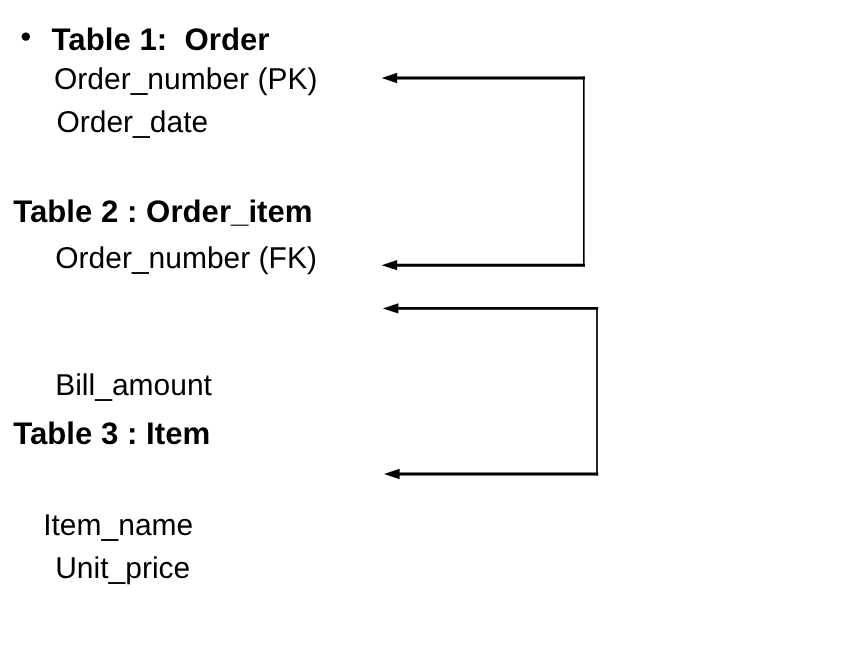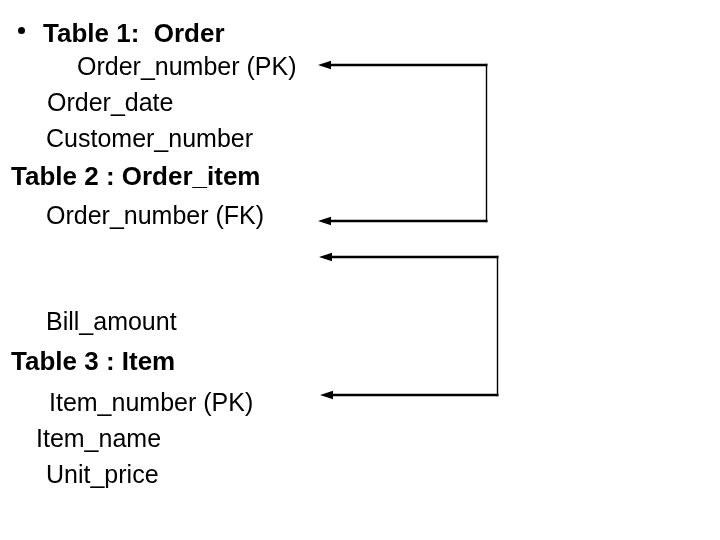--- a/index.html
+++ b/index.html
@@ -54,28 +54,26 @@
     stroke: none;
   }
 </style>
 </head>
 <body>
 
 <div class="slide">
 
   <span class="bullet"></span>
   <div class="line h" style="top:20px;  left:43px;">Table 1:  Order</div>
-  <div class="line" style="top:54px;  left:45px;margin-left:32px;">Order_number (PK)</div>
+  <div class="line" style="top:54px;  left:45px;">Order_number (PK)</div>
   <div class="line" style="top:90px;  left:47px;">Order_date</div>
-  <div class="line" style="top:126px; left:46px;">Customer_number</div>
   <div class="line h" style="top:163px; left:11px;">Table 2 : Order_item</div>
   <div class="line" style="top:203px; left:46px;">Order_number (FK)</div>
   <div class="line" style="top:309px; left:46px;">Bill_amount</div>
   <div class="line h" style="top:348px; left:11px;">Table 3 : Item</div>
-  <div class="line" style="top:390px; left:49px;">Item_number (PK)</div>
   <div class="line" style="top:426px; left:36px;">Item_name</div>
   <div class="line" style="top:462px; left:46px;">Unit_price</div>
 
   <svg class="connector-layer" width="720" height="540" viewBox="0 0 720 540" xmlns="http://www.w3.org/2000/svg">
 
     <g>
       <line x1="329" y1="65" x2="487.5" y2="65" stroke-width="2.4"></line>
       <line x1="486.5" y1="63.8" x2="486.5" y2="222.2" stroke-width="1.4"></line>
       <line x1="329" y1="221" x2="487.5" y2="221" stroke-width="2.4"></line>
       <polygon points="318,65 331,60.7 331,69.3"></polygon>

